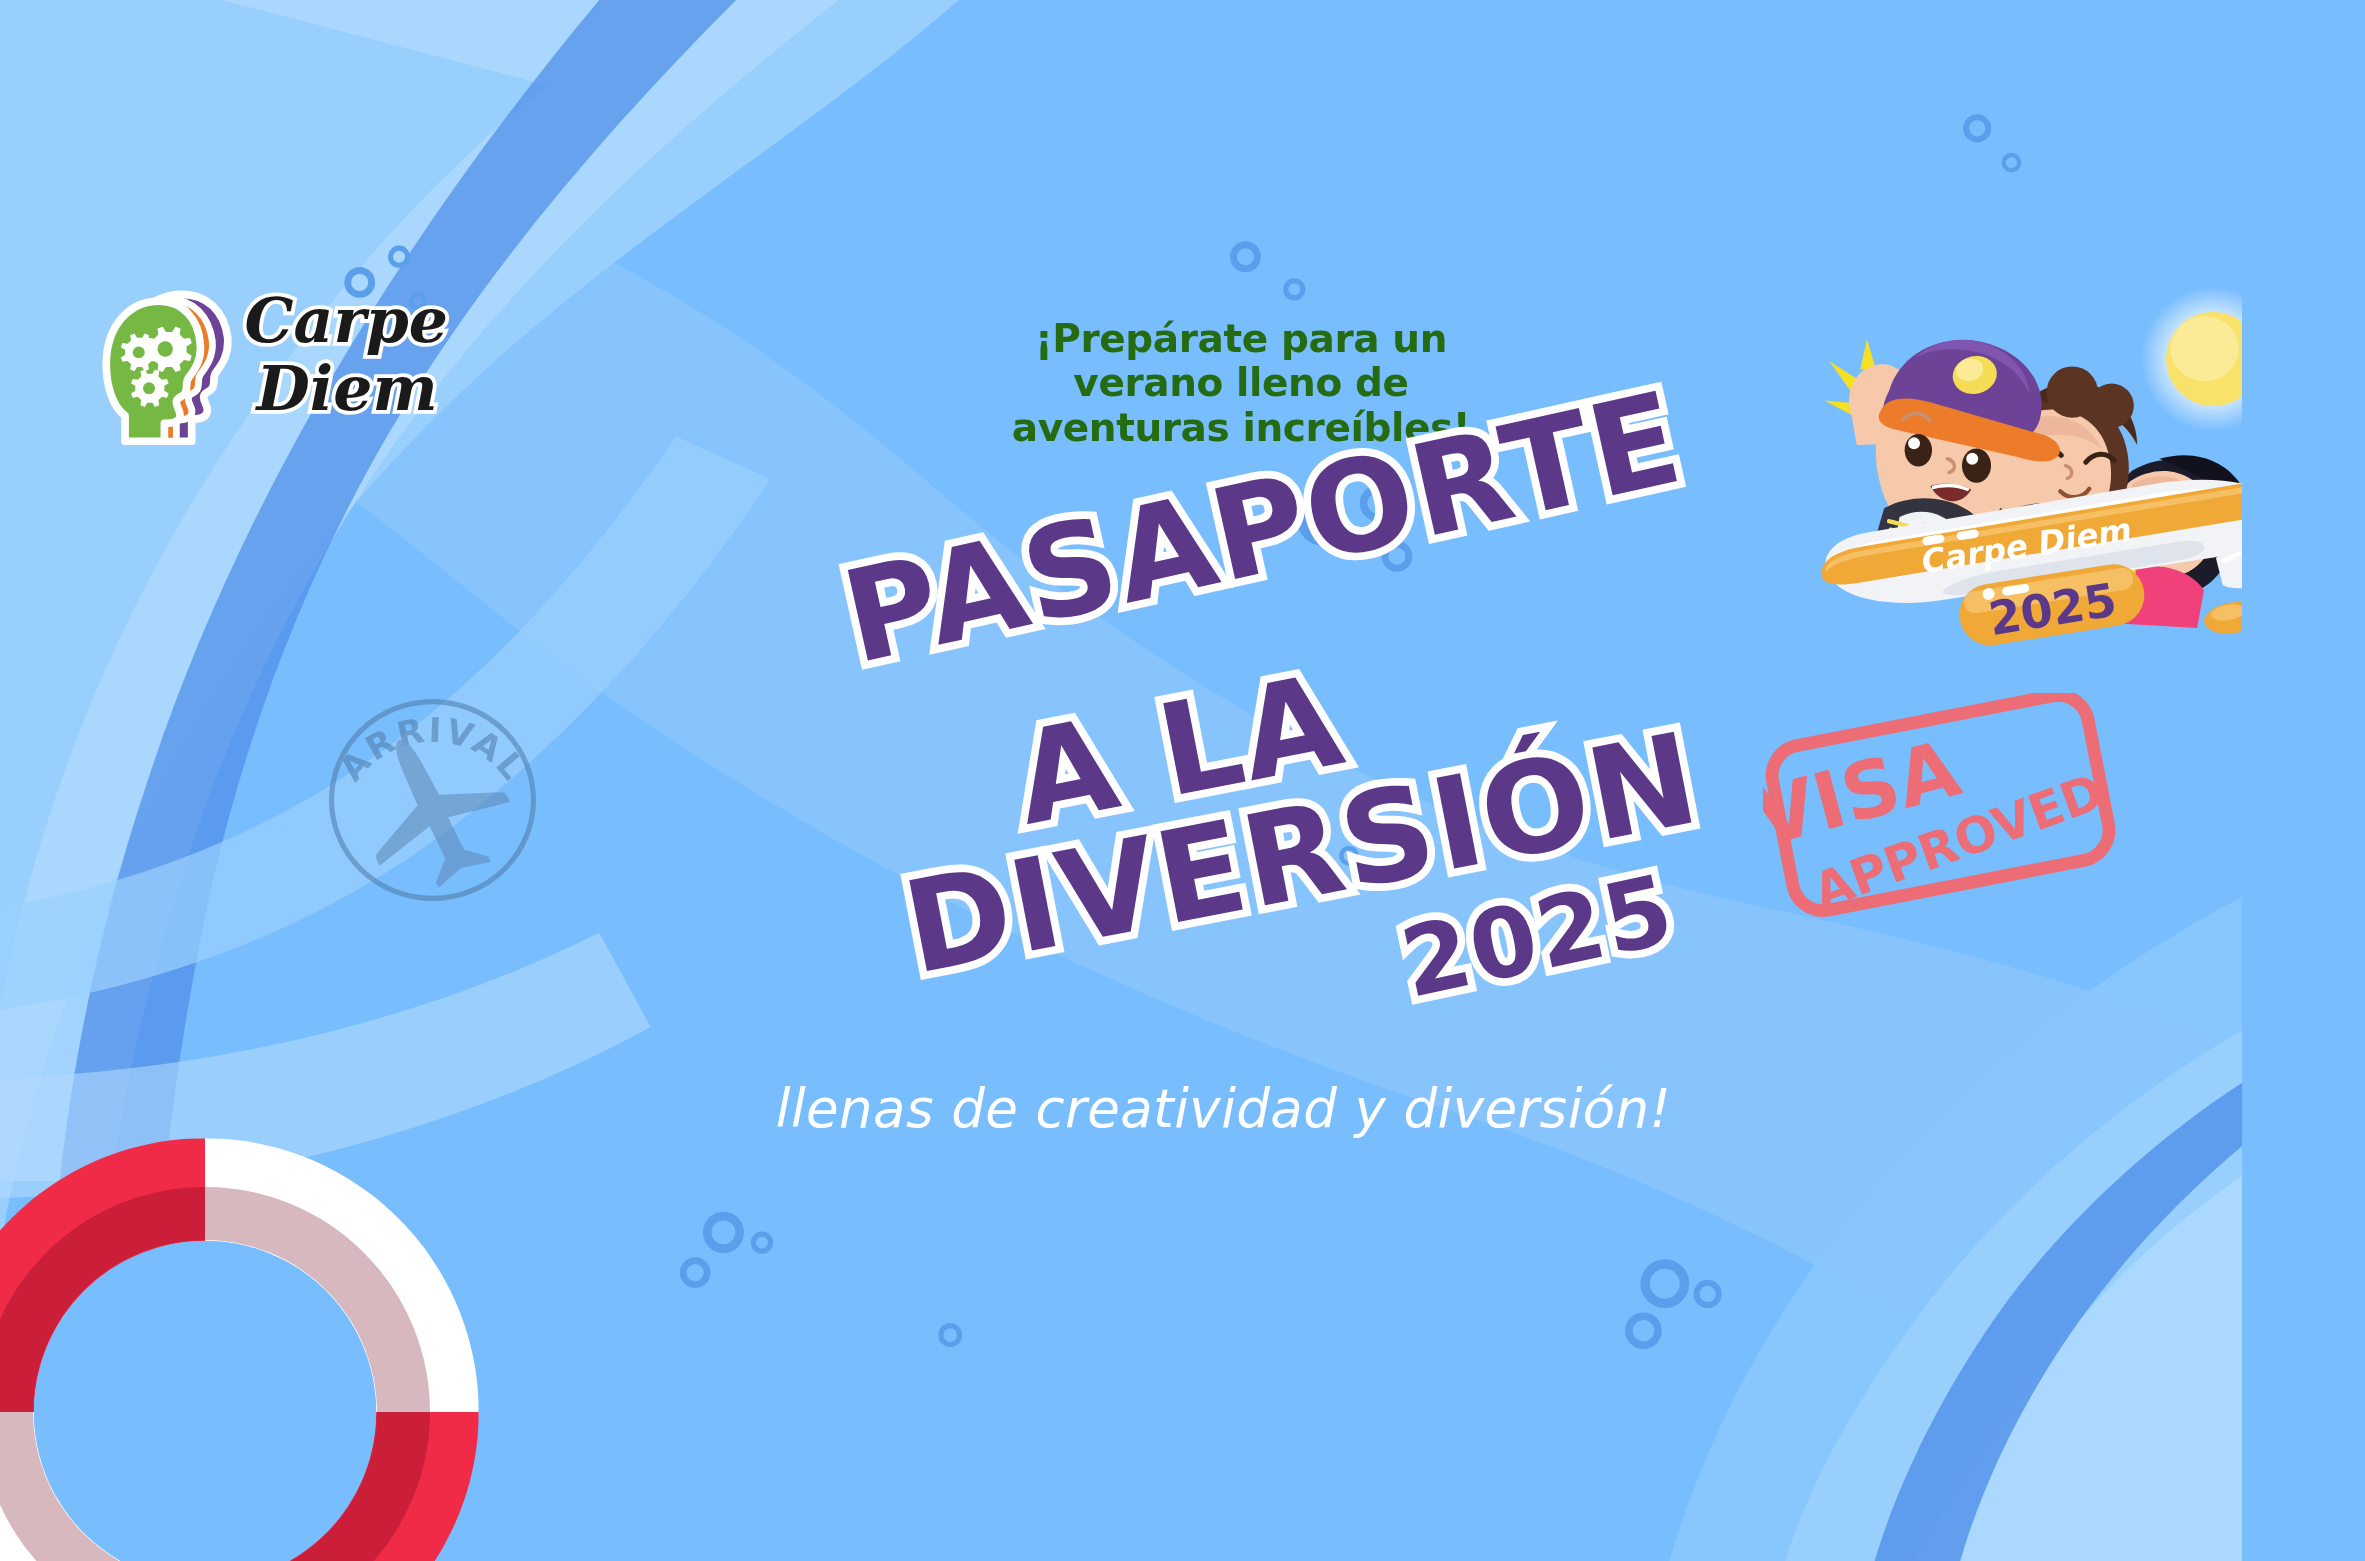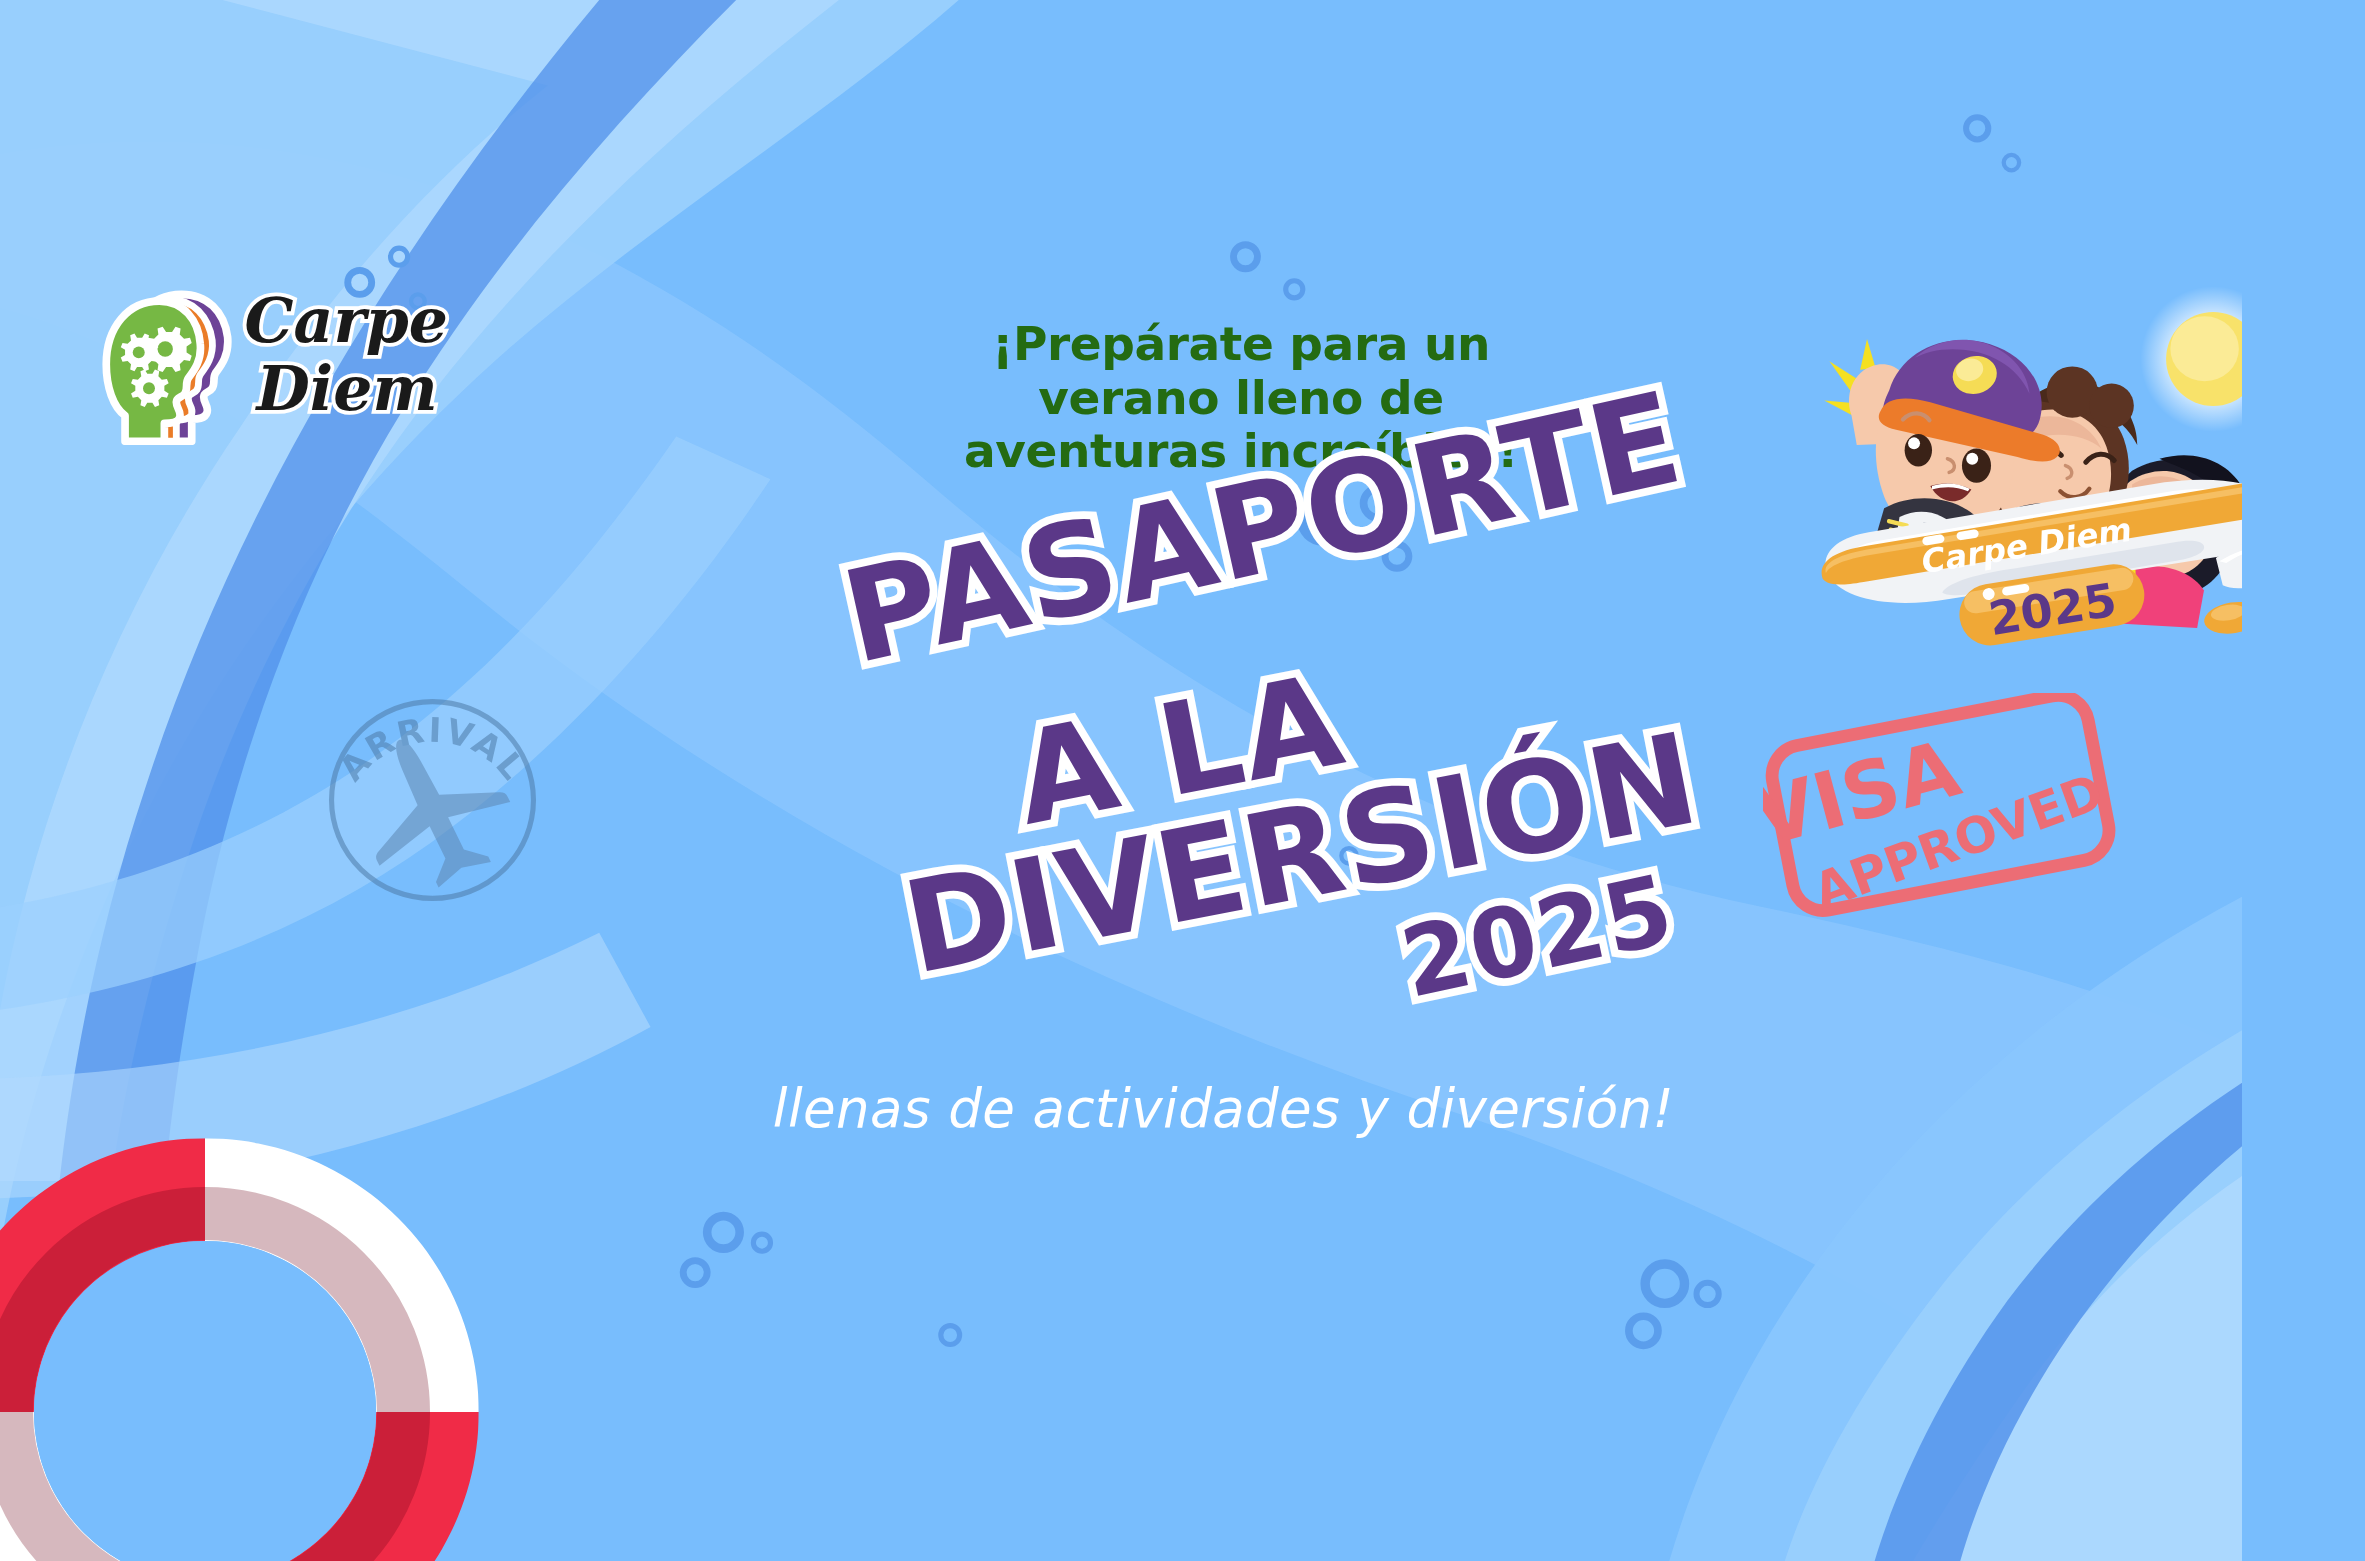--- a/index.html
+++ b/index.html
@@ -31,21 +31,21 @@
 
   
   #tagline {
     position:absolute;
     left:856px; top:317px;
     width:770px;
     text-align:center;
     color:#246b12;
     font-family:"DejaVu Sans", sans-serif;
     font-weight:700;
-    font-size:47px;
+    font-size:39px;
     line-height:1.14;
     letter-spacing:-0.4px;
   }
 
   
   #title { position:absolute; left:0; top:0; width:2366px; height:1561px; pointer-events:none; }
   .tline {
     position:absolute;
     font-family:"DejaVu Sans", sans-serif;
     font-weight:700;
@@ -261,21 +261,21 @@
   </div>
 
   <div id="title">
     <div class="tline" id="t1">PASAPORTE</div>
     <div class="tline" id="t2">A LA</div>
     <div class="tline" id="t3">DIVERSIÓN</div>
     <div class="tline" id="t4">2025</div>
   </div>
 
   <div id="subtitle">
-    <div>llenas de actividades y diversión!</div>
+    <div>llenas de creatividad y diversión!</div>
   </div>
 
   <svg id="arrival" viewBox="0 0 270 250">
     <defs>
       <path id="arcPath" d="M32,138 A106,106 0 0,1 238,138" fill="none"></path>
     </defs>
     <ellipse cx="135" cy="125" rx="118" ry="115" fill="none" stroke="#4d7ba8" stroke-width="6"></ellipse>
 
     <g fill="#5d87b3" transform="rotate(-26 135 135)">
       <path d="M135,46 c7,0 11,14 12,34 l2,44 l64,28 c5,2 7,5 7,9 l0,7 l-73,-16 l0,42 l22,20 l0,7

